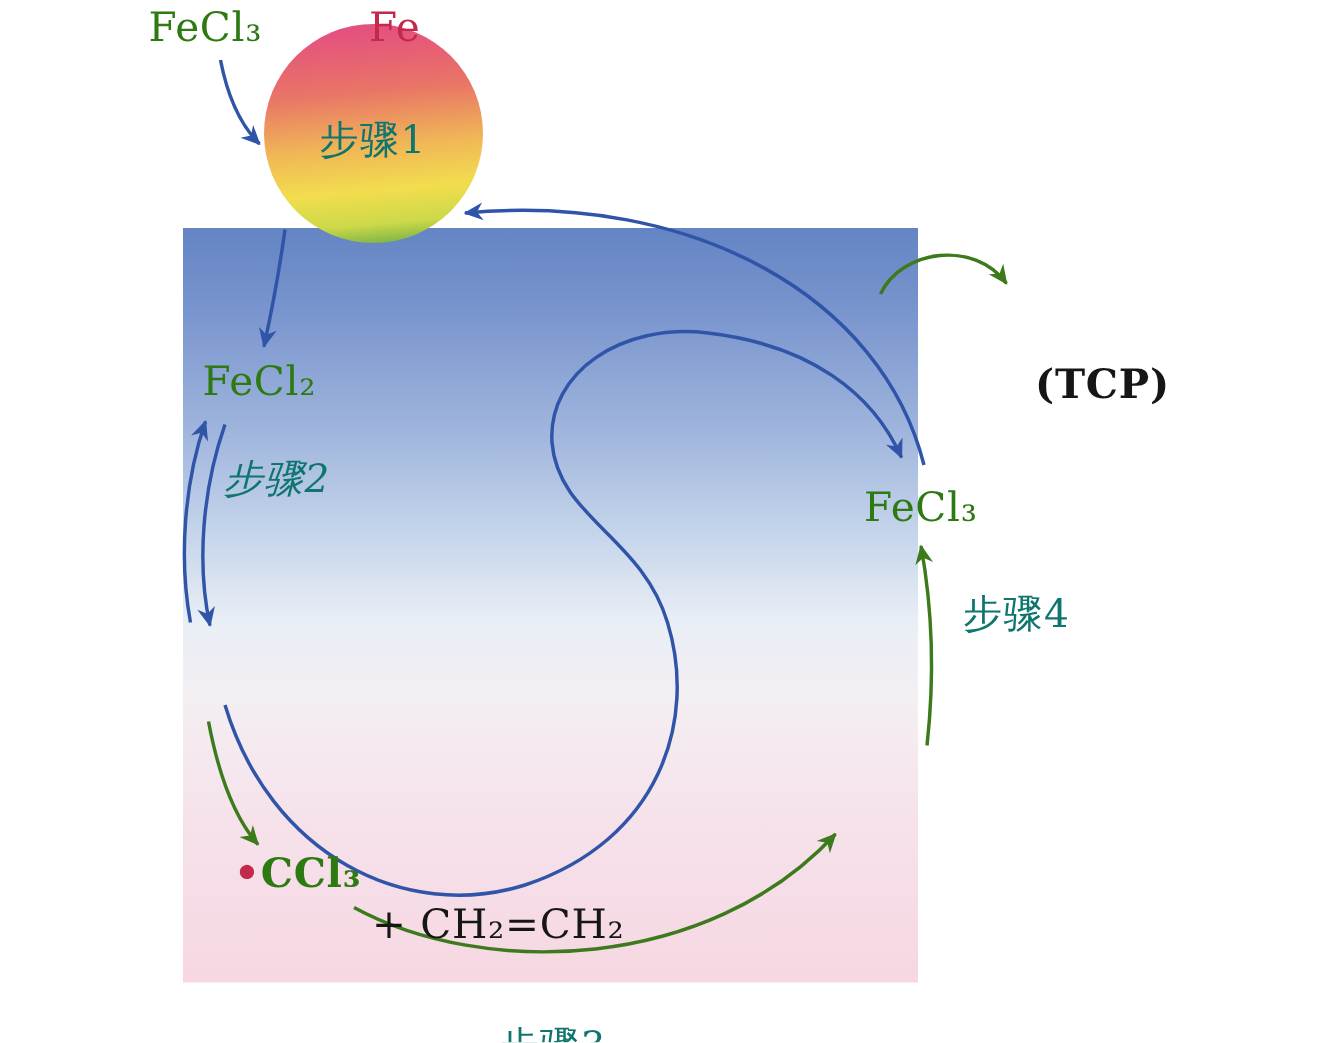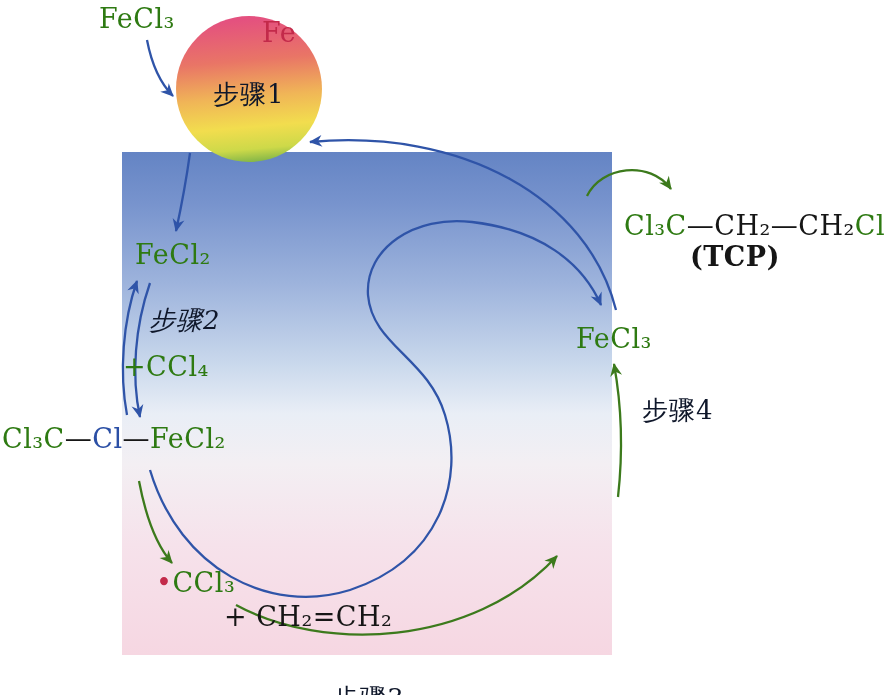--- a/index.html
+++ b/index.html
@@ -28,21 +28,21 @@
   .arrows{position:absolute;left:0;top:0;}
   .label{
     position:absolute;
     white-space:nowrap;
     font-size:27px;
     line-height:1.1;
     letter-spacing:0.5px;
   }
   .step{
     font-size:26px;
-    color:#0f172a;
+    color:#0f766e;
     letter-spacing:1px;
   }
   .green{color:#2e7a12;}
   .blue{color:#2b4fa5;}
   .red{color:#c32a4a;}
   .black{color:#161616;}
 </style>
 </head>
 <body>
 
@@ -73,67 +73,58 @@
     <path d="M 139 481 C 146 518, 157 546, 172 563" fill="none" stroke="#3c7a1c" stroke-width="2.3" marker-end="url(#ag)"></path>
     <path d="M 236 605 C 322 652, 472 648, 557 556" fill="none" stroke="#3c7a1c" stroke-width="2.3" marker-end="url(#ag)"></path>
     <path d="M 618 497 C 623 452, 622 408, 614 364" fill="none" stroke="#3c7a1c" stroke-width="2.3" marker-end="url(#ag)"></path>
     <path d="M 587 196 C 601 166, 650 160, 671 189" fill="none" stroke="#3c7a1c" stroke-width="2.3" marker-end="url(#ag)"></path>
   </svg>
 
   <div class="label green" style="left:99px;top:4px;">
     <span>FeCl₃</span>
   </div>
 
-  <div class="label red" style="left:246px;top:18px;margin-left:16px;">
+  <div class="label red" style="left:246px;top:4px;">
     <span>Fe</span>
   </div>
 
   <div class="label step" style="left:213px;top:80px;">
     <span>步骤1</span>
   </div>
 
   <div class="label green" style="left:135px;top:240px;">
     <span>FeCl₂</span>
   </div>
 
   <div class="label step" style="left:149px;top:306px;font-style:italic;">
     <span>步骤2</span>
   </div>
 
 
-  <div class="label green" style="left:123px;top:352px;">
-    <span>+CCl₄</span>
-  </div>
 
-  <div class="label" style="left:2px;top:424px;">
-    <span class="green">Cl₃C</span><span class="black">—</span><span class="blue">Cl</span><span class="black">—</span><span class="green">FeCl₂</span>
-  </div>
 
-  <div class="label" style="left:156px;top:568px;">
+  <div class="label" style="left:156px;top:568px;font-weight:bold;">
     <span class="red">•</span><span class="green">CCl₃</span>
   </div>
 
-  <div class="label black" style="left:224px;top:602px;text-align:center;">
+  <div class="label black" style="left:248px;top:602px;text-align:center;">
     <span>+ CH₂=CH₂</span>
   </div>
 
   <div class="label step" style="left:333px;top:684px;">
     <span>步骤3</span>
   </div>
 
 
   <div class="label step" style="left:642px;top:396px;">
     <span>步骤4</span>
   </div>
 
   <div class="label green" style="left:576px;top:324px;">
     <span>FeCl₃</span>
   </div>
 
-  <div class="label" style="left:624px;top:211px;">
-    <span class="green">Cl₃C</span><span class="black">—CH₂—CH₂</span><span class="green">Cl</span>
-  </div>
 
   <div class="label black" style="left:690px;top:242px;font-weight:bold;">
     <span>(TCP)</span>
   </div>
 
 </div>
 
 </body></html>

